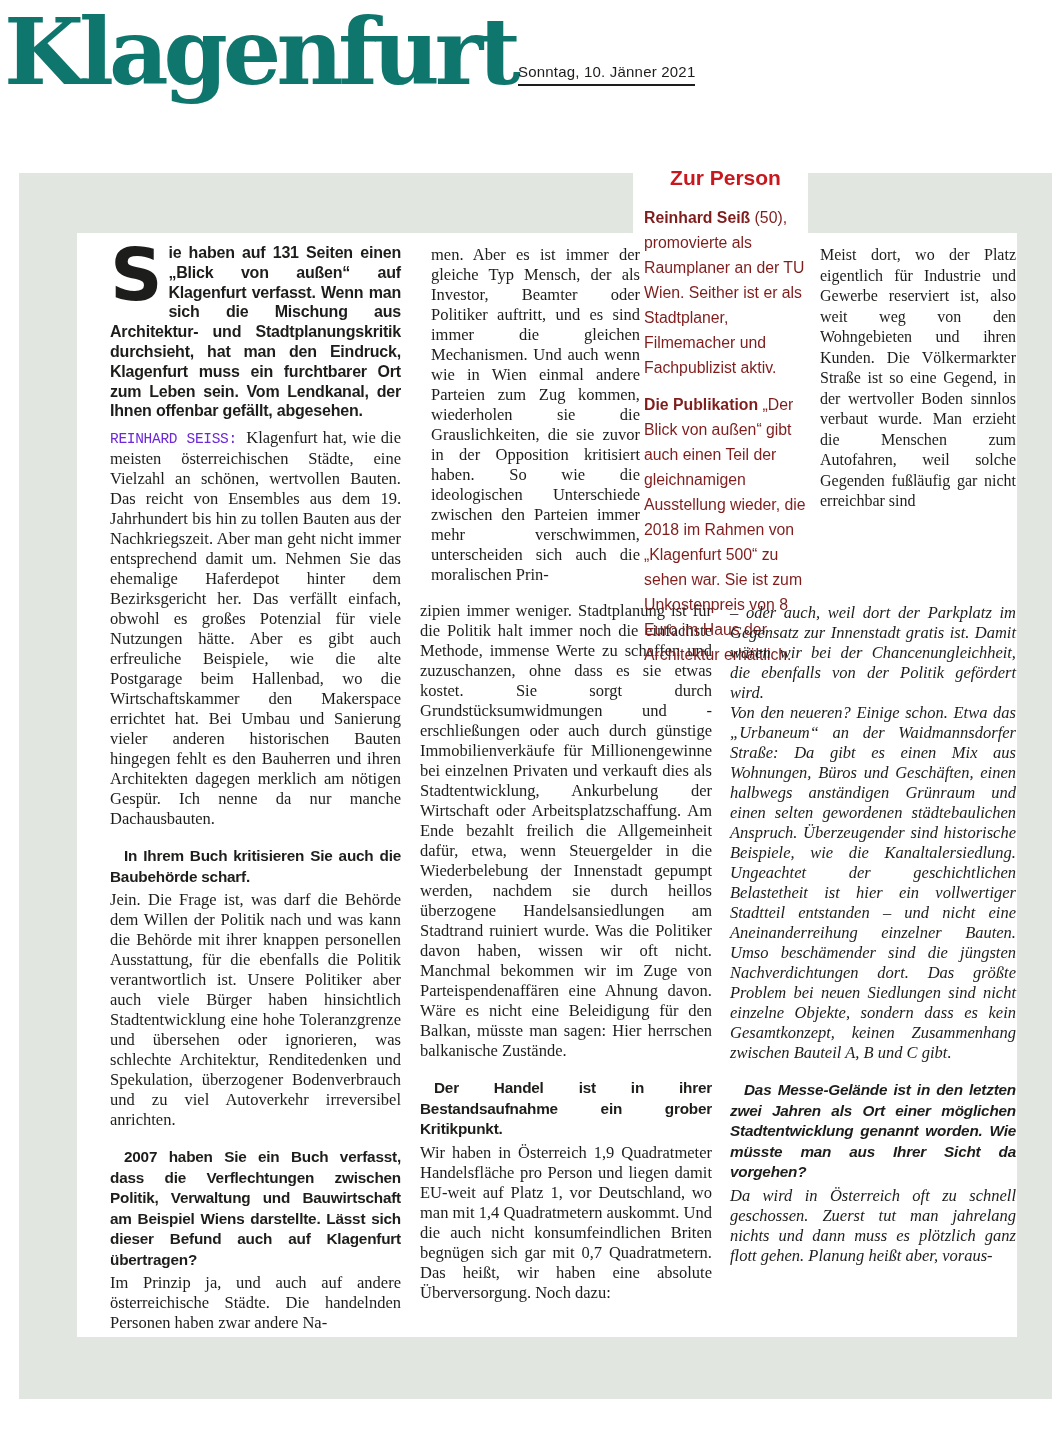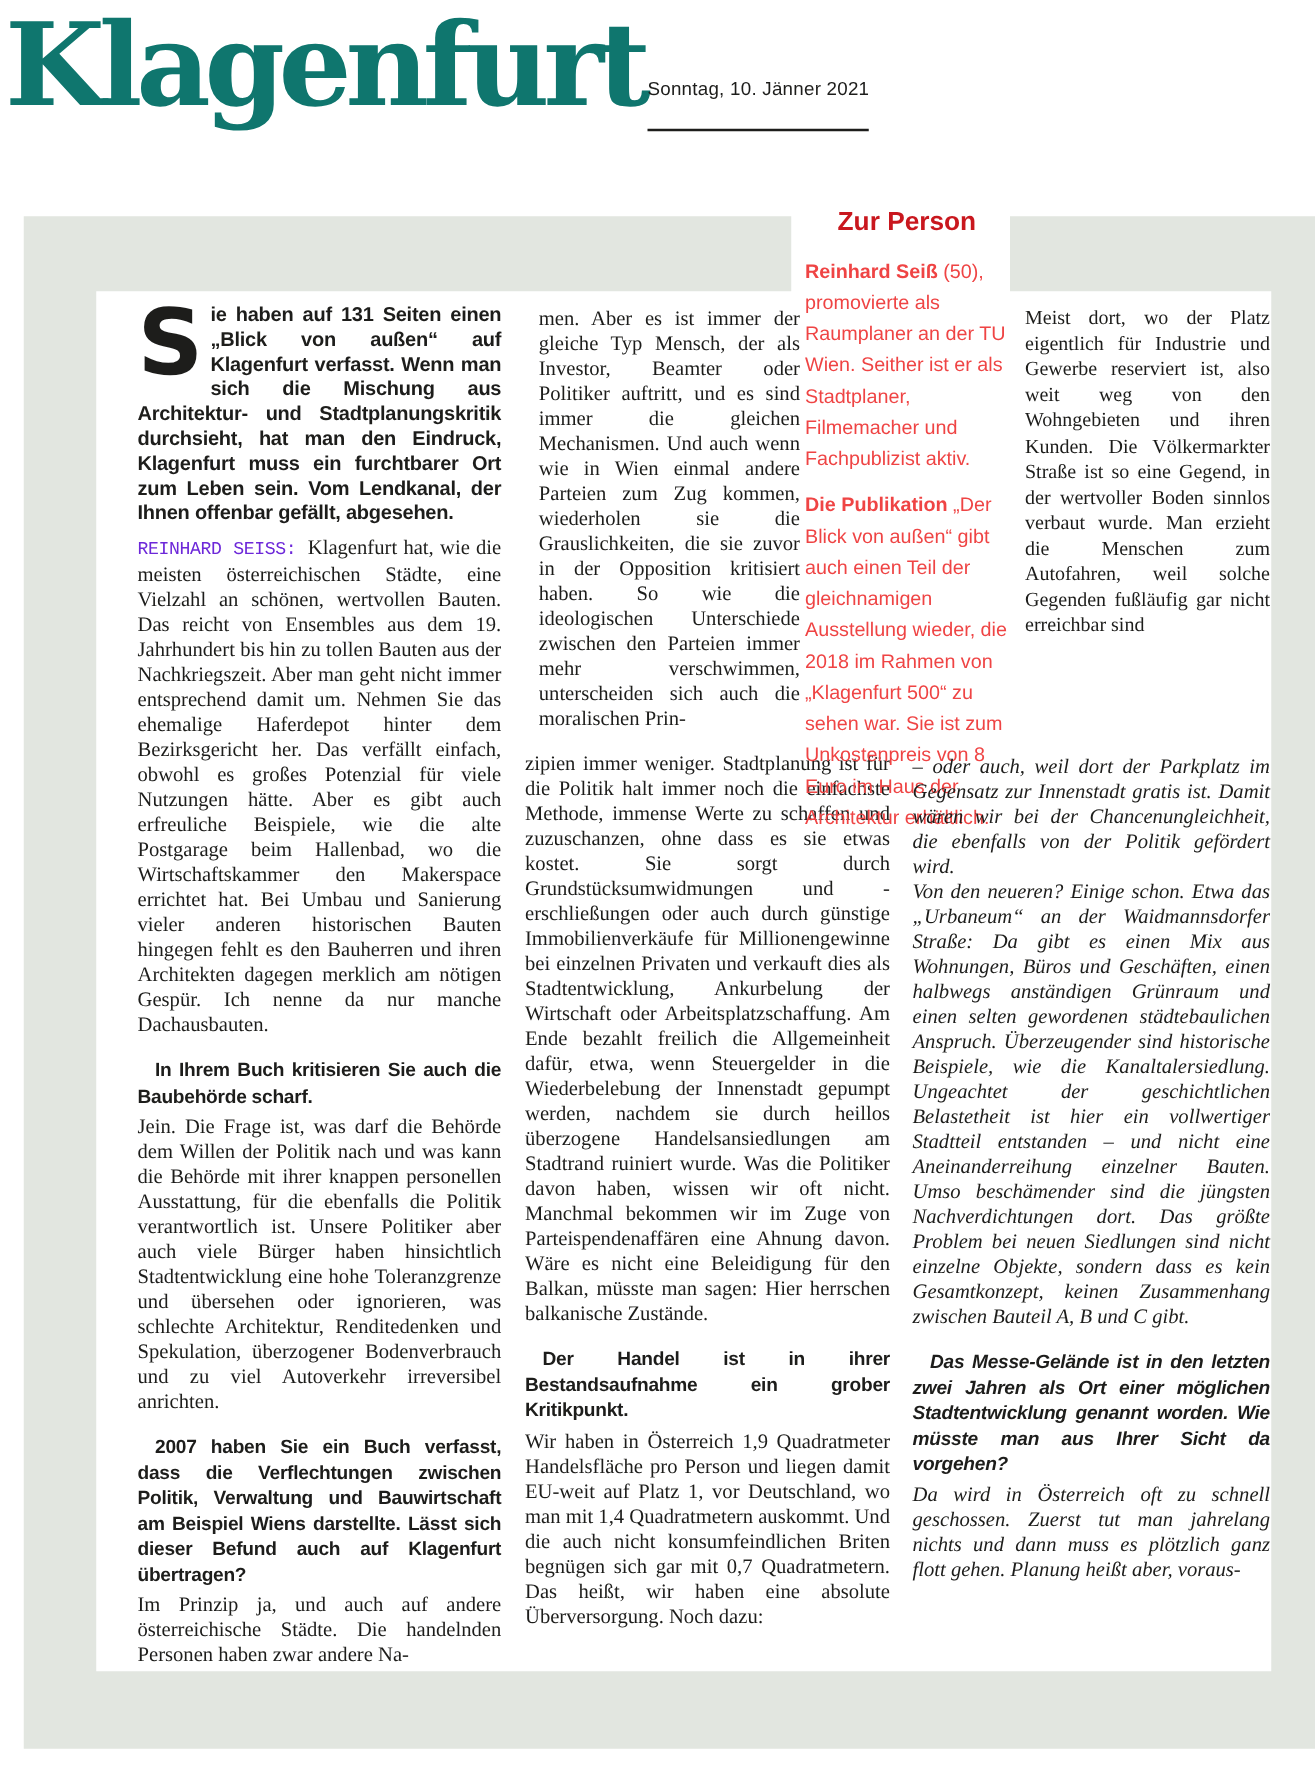--- a/index.html
+++ b/index.html
@@ -14,21 +14,21 @@
   .masthead-title{
     left:4px;top:4px;
     font-family:"DejaVu Serif", serif;font-weight:bold;
     font-size:92px;line-height:1.05;letter-spacing:-5px;
     color:#0f766e;margin:0;
   }
   .dateline{
     left:518px;top:63px;
     font-family:"Liberation Sans", sans-serif;font-size:15px;line-height:1.2;
     color:#1d1d1b;letter-spacing:0.2px;
-    border-bottom:2px solid #1d1d1b;padding-bottom:22px;display:inline-block;
+    border-bottom:2px solid #1d1d1b;padding-bottom:3px;display:inline-block;
   }
 
   
   .bg-gray{left:19px;top:173px;width:1033px;height:1226px;background:#e2e6e0;}
   .bg-white{left:77px;top:233px;width:940px;height:1104px;background:#ffffff;}
   .bg-notch{left:633px;top:160px;width:175px;height:78px;background:#ffffff;}
 
   
   .col{position:absolute;text-align:justify;}
   .col1{left:110px;top:243px;width:291px;}
@@ -63,21 +63,21 @@
   }
 
   
   .zur-person{left:644px;top:167px;width:163px;position:absolute;text-align:left;}
   .zp-title{
     font-family:"Liberation Sans", sans-serif;font-weight:bold;
     font-size:21px;line-height:1;color:#c9171e;margin:0 0 17px 0;text-align:center;
   }
   .zp-p{
     font-family:"Liberation Sans", sans-serif;
-    font-size:15.8px;line-height:25px;color:#ef4444;margin:0 0 12px 0;
+    font-size:15.8px;line-height:25px;color:#7f1d1d;margin:0 0 12px 0;
   }
   .zp-lead{font-weight:bold;}
 </style>
 </head>
 <body>
 
 <header>
   <h1 class="abs masthead-title">Klagenfurt</h1>
   <div class="abs" style="left:518px;top:63px;">
     <span class="dateline" style="position:static;">Sonntag, 10. Jänner 2021</span>

